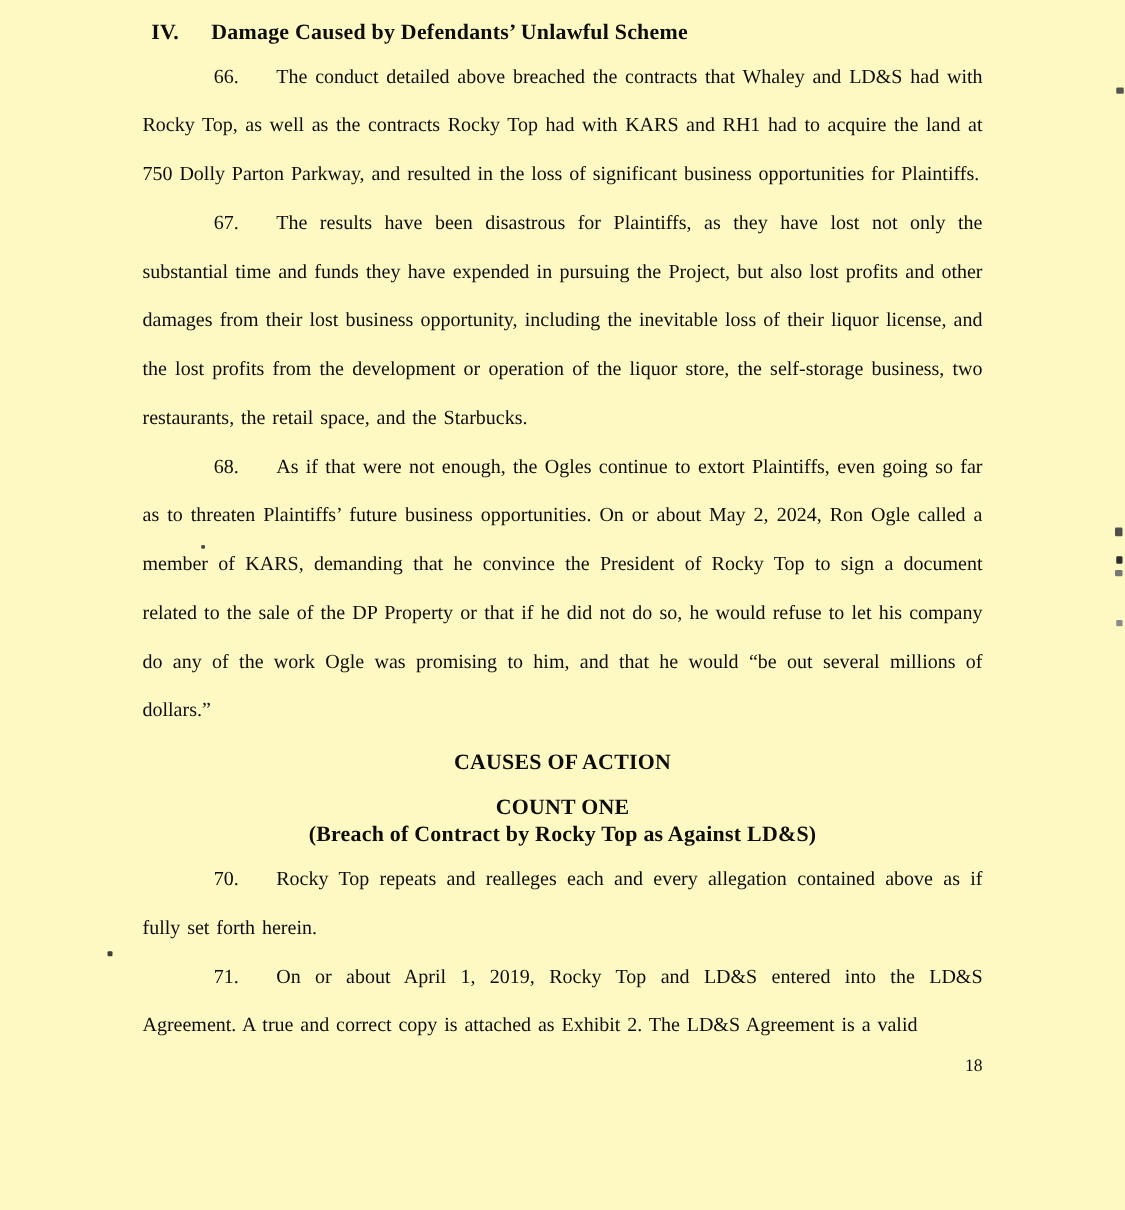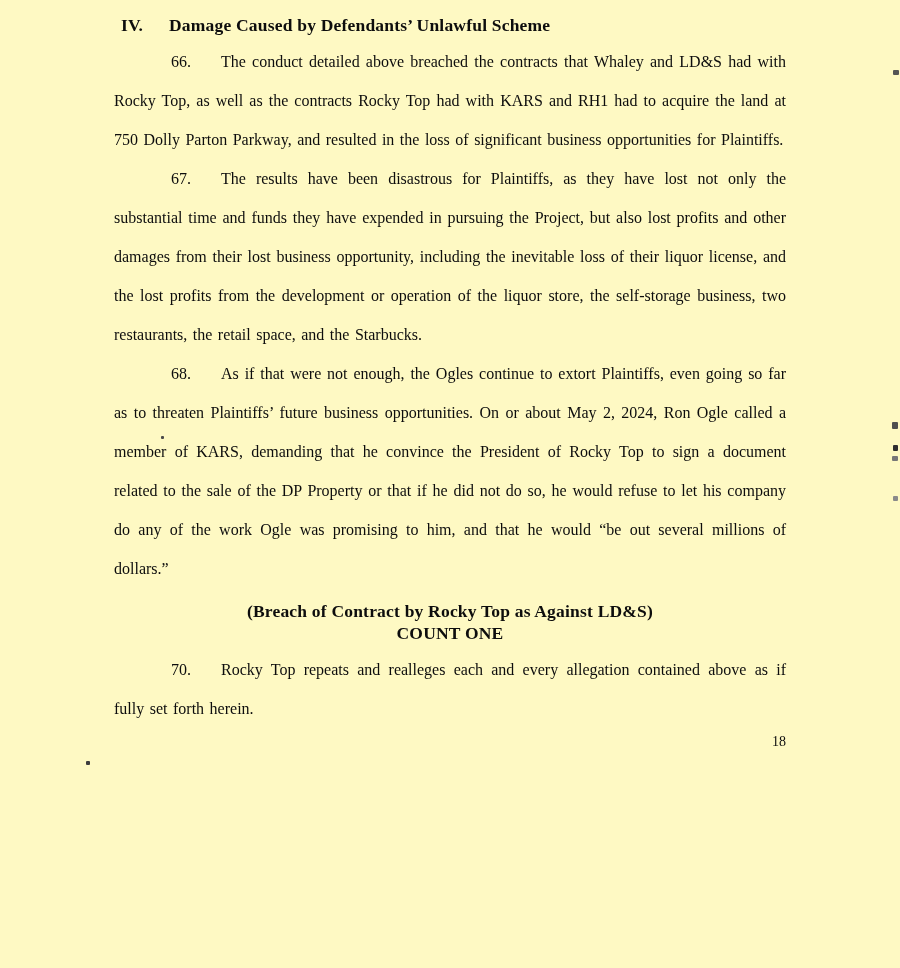--- a/index.html
+++ b/index.html
@@ -110,30 +110,34 @@
 
     <p class="para">
       <span class="pnum">67.</span><span>The results have been disastrous for Plaintiffs, as they have lost not only the substantial time and funds they have expended in pursuing the Project, but also lost profits and other damages from their lost business opportunity, including the inevitable loss of their liquor license, and the lost profits from the development or operation of the liquor store, the self-storage business, two restaurants, the retail space, and the Starbucks.</span>
     </p>
 
     <p class="para">
       <span class="pnum">68.</span><span>As if that were not enough, the Ogles continue to extort Plaintiffs, even going so far as to threaten Plaintiffs’ future business opportunities.  On or about May 2, 2024, Ron Ogle called a member of KARS, demanding that he convince the President of Rocky Top to sign a document related to the sale of the DP Property or that if he did not do so, he would refuse to let his company do any of the work Ogle was promising to him, and that he would “be out several millions of dollars.”</span>
     </p>
 
 
+    <div class="center-heading">CAUSES OF ACTION</div>
 
     <div class="count-block">
+      <div>COUNT ONE</div>
       <div>(Breach of Contract by Rocky Top as Against LD&amp;S)</div>
-      <div>COUNT ONE</div>
     </div>
 
     <p class="para after-count">
       <span class="pnum">70.</span><span>Rocky Top repeats and realleges each and every allegation contained above as if fully set forth herein.</span>
     </p>
 
+    <p class="para">
+      <span class="pnum">71.</span><span>On or about April 1, 2019, Rocky Top and LD&amp;S entered into the LD&amp;S Agreement.  A true and correct copy is attached as Exhibit 2.  The LD&amp;S Agreement is a valid</span>
+    </p>
 
     <div class="page-number">18</div>
 
   </div>
 
   <div class="speck s1"></div>
   <div class="speck s2"></div>
   <div class="speck s3"></div>
   <div class="speck s4"></div>
   <div class="speck s5"></div>

